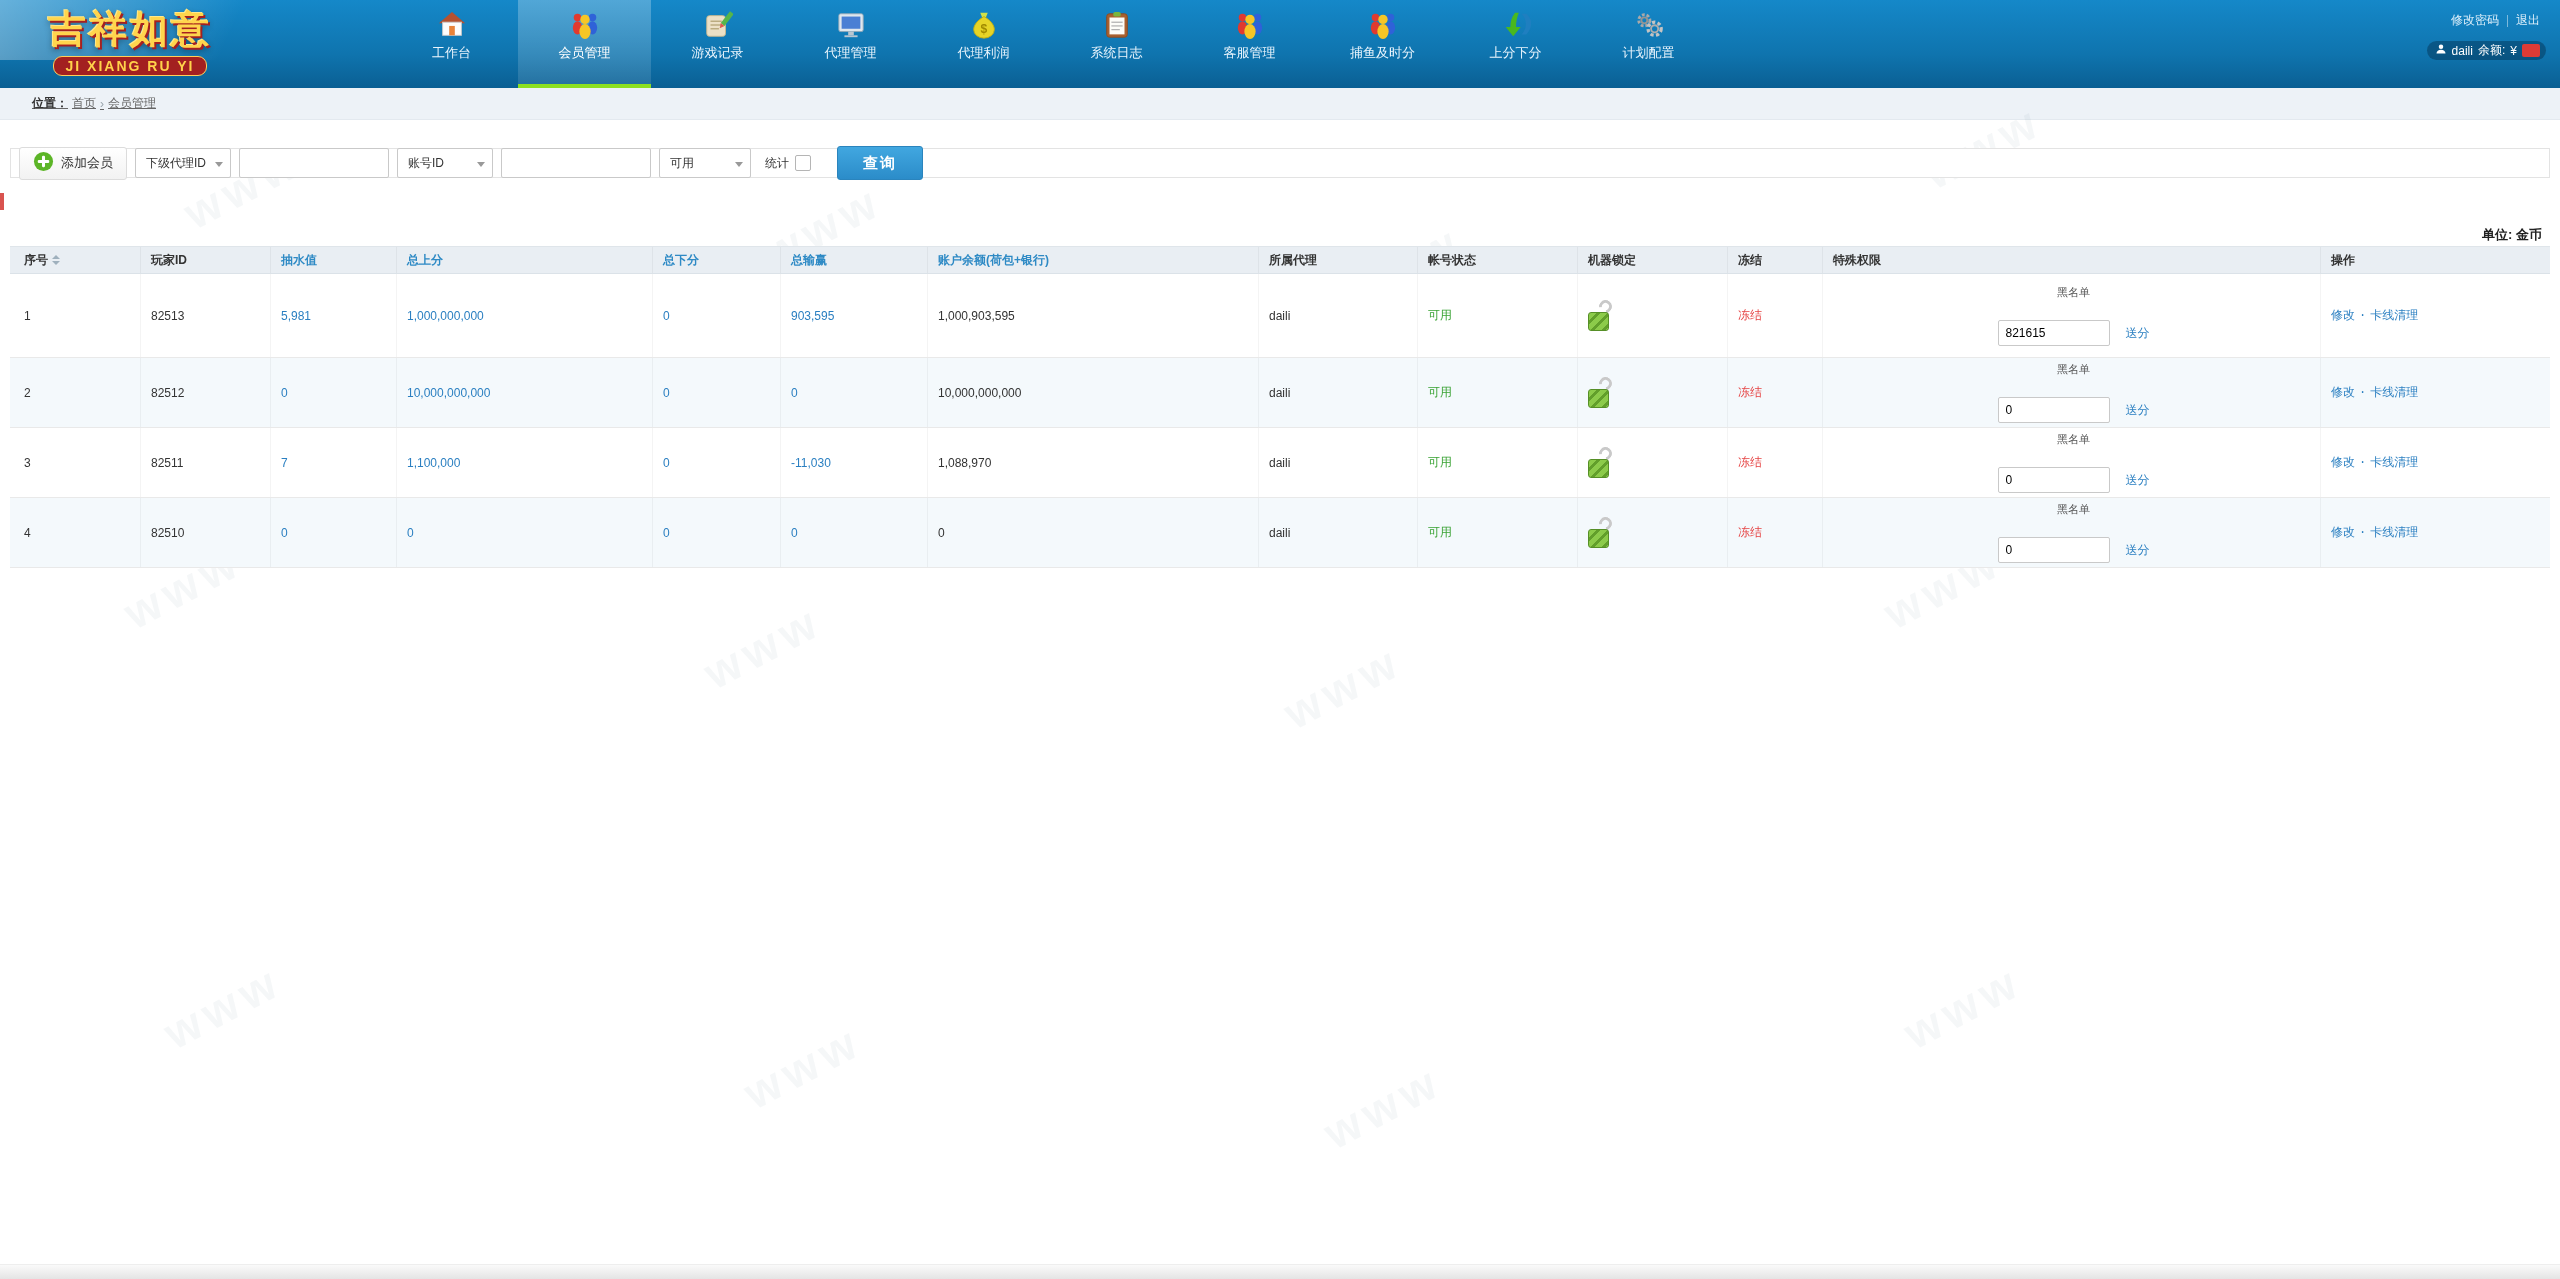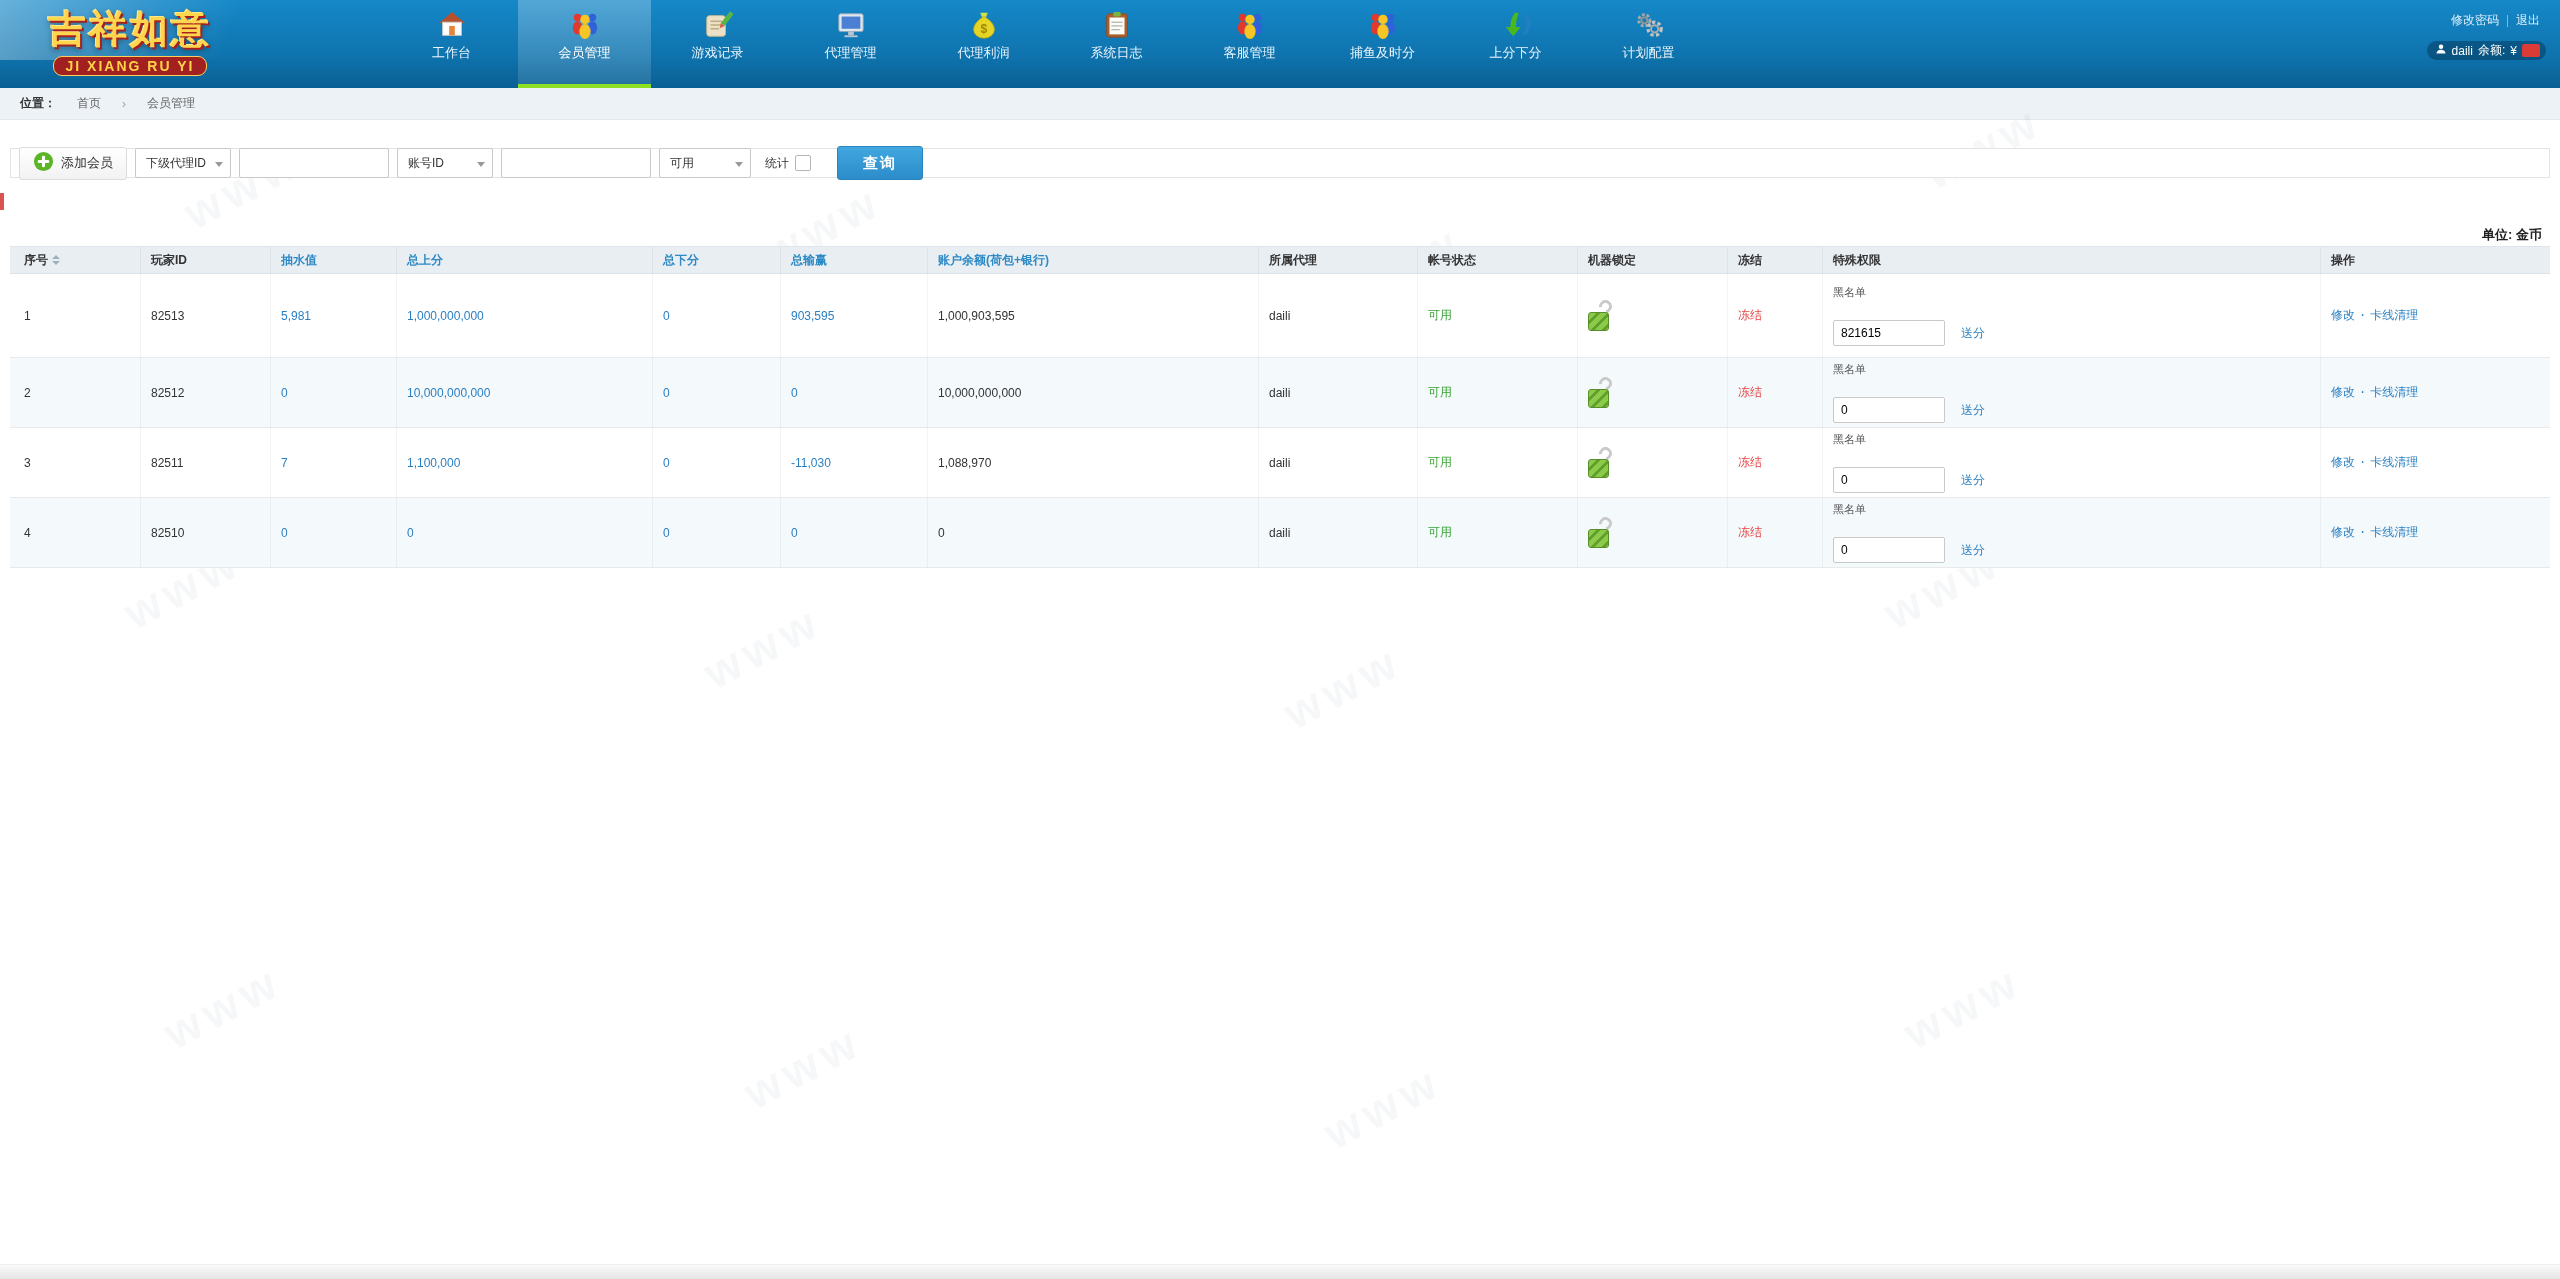--- a/index.html
+++ b/index.html
@@ -34,21 +34,21 @@
   .top-links { position:absolute; right:20px; top:12px; font-size:12px; color:#dff0fb;
     display:flex; align-items:center; gap:8px; }
   .top-links .tlink { cursor:pointer; }
   .top-links .tdivider { width:1px; height:12px; background:rgba(255,255,255,.45); }
   .user-pill { position:absolute; right:14px; top:41px; height:19px; display:flex; align-items:center; gap:5px;
     background:rgba(0,35,60,.38); border-radius:10px; padding:0 6px 0 8px; font-size:12px; color:#fff; cursor:pointer; }
   .user-badge { width:18px; height:13px; background:#dd3b35; border-radius:2px; }
 
   
   .breadcrumb { height:32px; background:#edf2f7; border-bottom:1px solid #e3e9ef;
-    display:flex; align-items:center; padding-left:20px; font-size:12px; color:#666; gap:21px; }
+    display:flex; align-items:center; padding-left:32px; font-size:12px; color:#666; gap:4px;text-decoration:underline; }
   .breadcrumb .bprefix { font-weight:bold; color:#333; }
   .breadcrumb .bsep { color:#9aa5ae; }
   .breadcrumb .blink { cursor:pointer; }
 
   
   .panel { position:absolute; left:10px; right:10px; top:148px; height:30px; background:#fff;
     border:1px solid #e3e3e3; display:flex; align-items:center; padding:0 8px; gap:8px; z-index:6; }
   .add-btn { display:flex; align-items:center; gap:7px; height:33px; padding:0 13px; cursor:pointer;
     border:1px solid #dcdcdc; border-radius:3px; background:linear-gradient(#ffffff,#f2f2f2); font-size:13px; color:#333; }
   .sel { position:relative; height:30px; border:1px solid #c9c9c9; background:#fff; border-radius:2px;
@@ -77,21 +77,21 @@
   .ghead .hblue { color:#2e8ac5; cursor:pointer; }
   .sort-ic { display:inline-flex; flex-direction:column; margin-left:4px; gap:2px; }
   .sort-ic i { width:0; height:0; border-left:4px solid transparent; border-right:4px solid transparent; }
   .sort-ic .up { border-bottom:4px solid #9fb0bd; } .sort-ic .dn { border-top:4px solid #9fb0bd; }
   .drow { border-bottom:1px solid #e9e9e9; background:#fff; height:70px; }
   .drow.tall { height:84px; }
   .drow.alt { background:#f4f9fc; }
   .blue { color:#2a7fc1; cursor:pointer; }
   .green { color:#3aa334; }
   .red-link { color:#e64545; cursor:pointer; }
-  .spec-cell { flex-direction:column; align-items:flex-start; justify-content:center; gap:20px; }
+  .spec-cell { flex-direction:column; align-items:center; justify-content:center; gap:20px; }
   .spec-label { font-size:11px; color:#555; }
   .spec-line { display:flex; align-items:center; gap:16px; }
   .bl-input { width:112px; height:26px; border:1px solid #c9c9c9; border-radius:2px; padding:0 7px; font-size:12px; }
   .ops { gap:4px;font-family:Liberation Mono, monospace; }
   .ops span { cursor:pointer; }
 
   
   .lock { position:relative; width:28px; height:32px; }
   .lock .shackle { position:absolute; top:0; left:11px; width:13px; height:13px;
     border:3px solid #c9c9c9; border-radius:50%; border-bottom-color:transparent; transform:rotate(38deg); }

